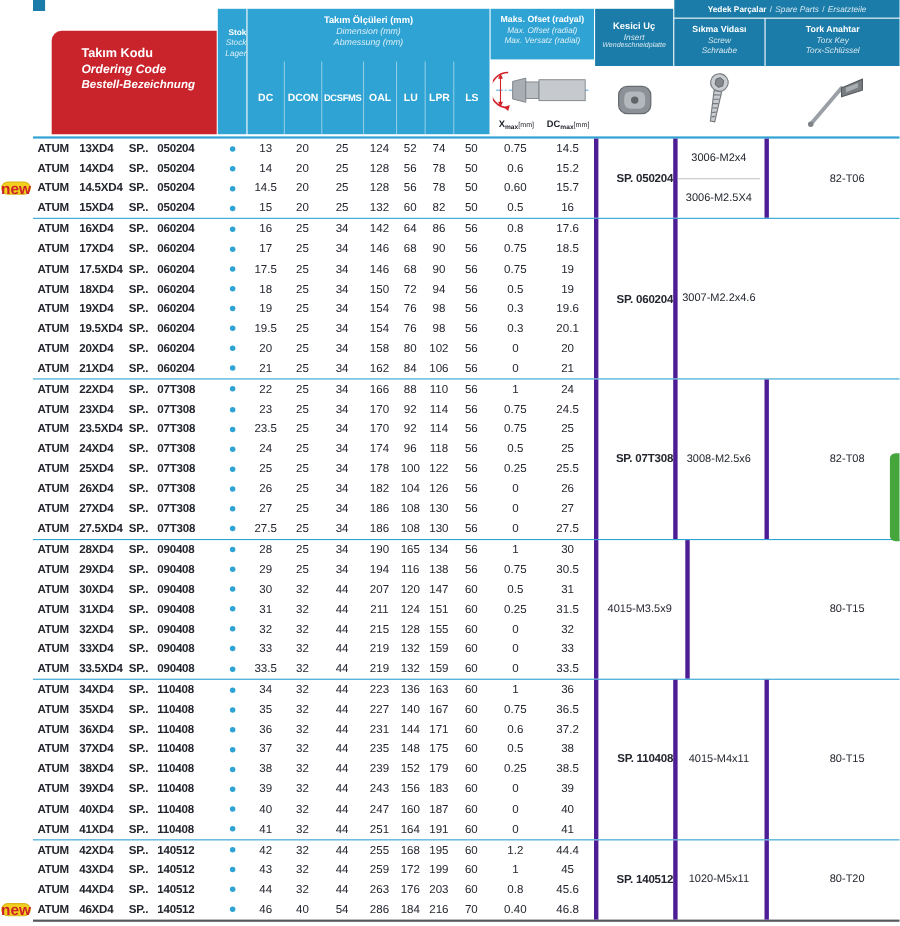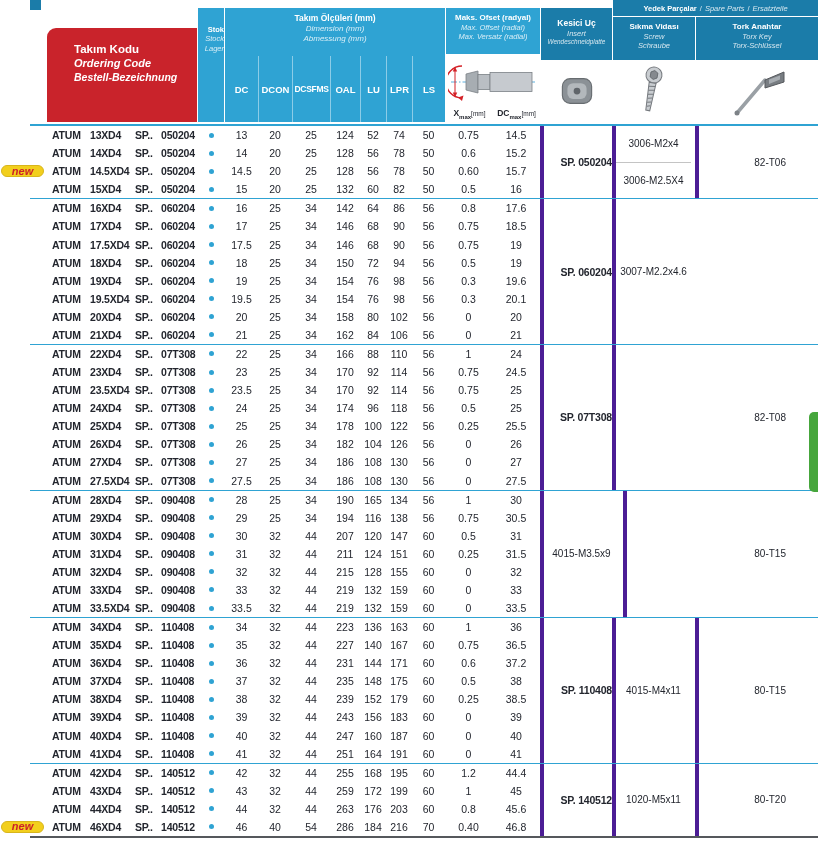--- a/index.html
+++ b/index.html
@@ -59,39 +59,39 @@
   .h-torx-icon{position:absolute;left:696px;top:60px;width:122px;height:62px;background:#fff;display:flex;align-items:center;justify-content:center}
 
   .tbody{position:absolute;left:30px;top:124px;width:788px;height:714px;display:flex;flex-direction:column;
     border-top:2px solid var(--lblue);border-bottom:2px solid #55585c;background:#fff}
   .group{display:flex;min-height:0}
   .group + .group{border-top:1.6px solid var(--lblue)}
   .g-rows{width:510px;display:flex;flex-direction:column}
   .row{flex:1;display:flex;align-items:center;position:relative}
 
   .c-code{width:167px;display:flex;font-weight:bold;font-size:10.5px;letter-spacing:-.2px}
-  .cc-brand{margin-left:22px;width:38px}
+  .cc-brand{margin-left:4px;width:38px}
   .cc-size{width:45px}
   .cc-sp{width:26px}
   .c-dot{width:28px;display:flex;align-items:center;justify-content:center}
   .dot{width:5px;height:5px;border-radius:50%;background:var(--lblue)}
   .num{display:flex;align-items:center;justify-content:center;font-size:10.5px}
   .c-dc{width:33px}.c-dcon{width:34px}.c-dcsfms{width:38px}.c-oal{width:30px}
   .c-lu{width:26px}.c-lpr{width:26px}.c-ls{width:33px}.c-xmax{width:47px}.c-dcmax{width:48px}
 
   .mc{border-left:4px solid #4c1d95;display:flex;align-items:center;justify-content:flex-end;font-size:10px}
   .mc-insert{width:72px;font-weight:bold;font-size:10.5px;letter-spacing:-.2px}
   .mc-screw{width:83px;flex-direction:column;padding-right:4px}
   .screw-val{flex:1;display:flex;align-items:center;justify-content:center;width:100%}
   .screw-val + .screw-val{border-top:1px solid #c4c4c4}
   .mc-torx{flex:1;padding-right:32px}
 
-  .new-badge{position:absolute;left:-29px;top:50%;transform:translateY(-50%);width:43px;height:12px;
+  .new-badge{position:absolute;left:-29px;top:50%;transform:translateY(-50%);width:27px;height:12px;
     background:var(--byellow);border:1px solid #d8b51c;border-radius:7px;color:var(--bred);
-    font-size:11px;font-style:italic;font-weight:bold;display:flex;align-items:center;justify-content:center;line-height:1}
+    font-size:14px;font-weight:bold;display:flex;align-items:center;justify-content:center;line-height:1}
 
   .side-tab{position:absolute;right:0;top:412px;width:9px;height:80px;background:var(--green);border-radius:5px 0 0 5px}
 </style>
 </head>
 <body>
 
 <div class="page">
 
   <div class="corner"></div>
 
@@ -620,20 +620,23 @@
             <div class="c-dcsfms num">34</div>
             <div class="c-oal num">186</div>
             <div class="c-lu num">108</div>
             <div class="c-lpr num">130</div>
             <div class="c-ls num">56</div>
             <div class="c-xmax num">0</div>
             <div class="c-dcmax num">27.5</div>
           </div>
         </div>
         <div class="mc mc-insert">SP. 07T308</div>
+        <div class="mc mc-screw">
+          <div class="screw-val">3008-M2.5x6</div>
+        </div>
         <div class="mc mc-torx">82-T08</div>
       </div>
       <div class="group" style="flex: 7 1 0px;">
         <div class="g-rows">
           <div class="row">
             <div class="c-code">
               <div class="cc-brand">ATUM</div>
               <div class="cc-size">28XD4</div>
               <div class="cc-sp">SP..</div>
               <div class="cc-num">090408</div>

